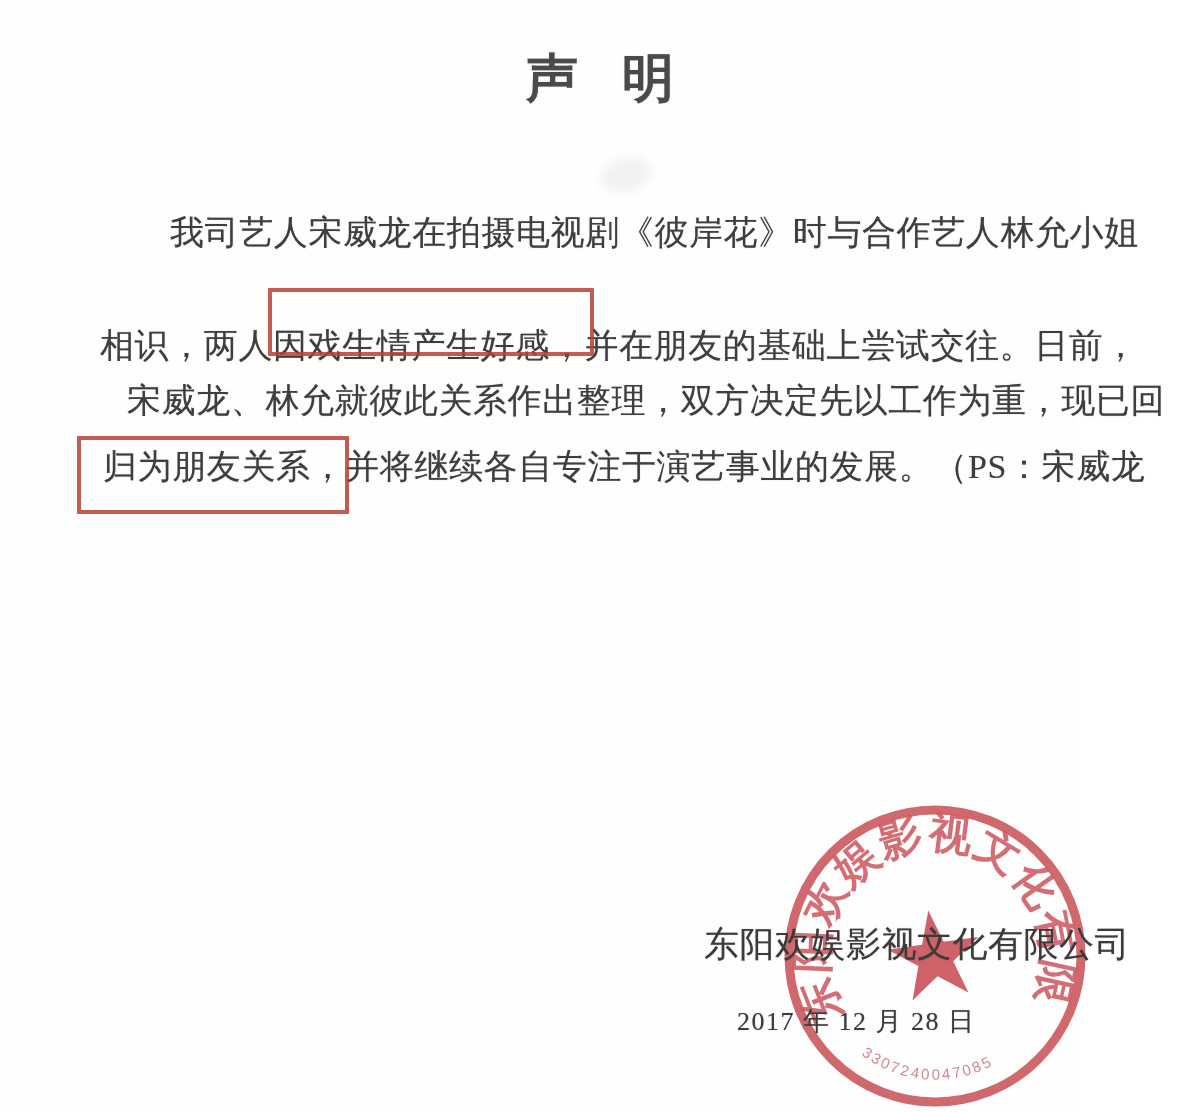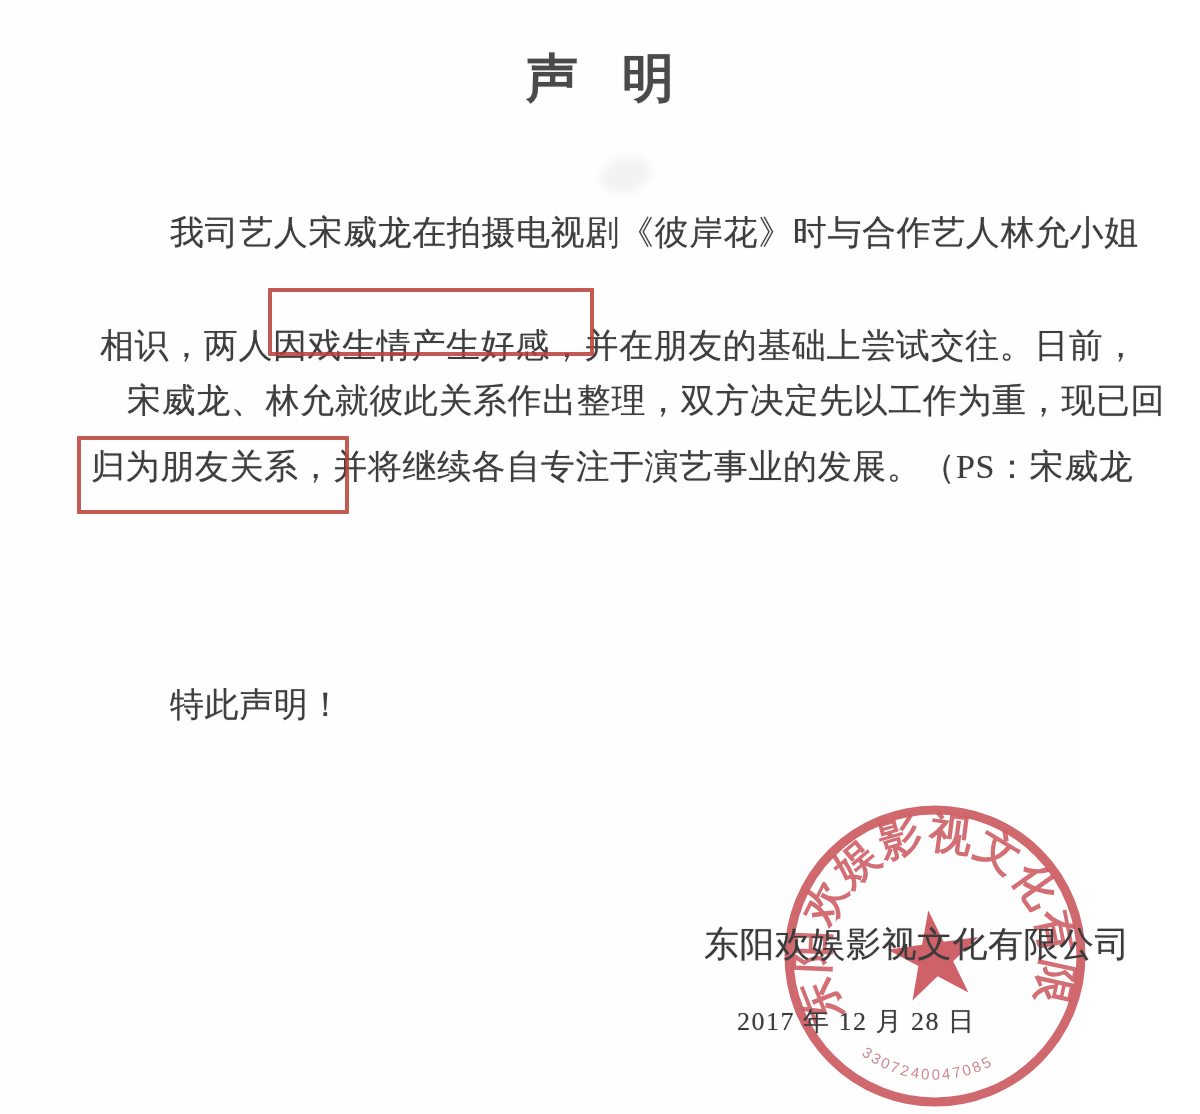--- a/index.html
+++ b/index.html
@@ -32,21 +32,21 @@
     font-size: 34px;
     letter-spacing: 0.6px;
     color: #3e3e3e;
     white-space: nowrap;
     text-shadow: 0 0 1px rgba(80,80,80,0.5);
     line-height: 1.25;
   }
   .l1 { left: 170px; top: 212px; }
   .l2 { left: 100px; top: 290px; margin-top: 35px; }
   .l3 { left: 100px; top: 380px; margin-left: 27px; }
-  .l4 { left: 91px; top: 446px; }
+  .l4 { left: 103px; top: 446px; }
   .l5 { left: 100px; top: 527px; }
   .l6 { left: 170px; top: 605px; }
   .l7 { left: 170px; top: 684px; }
   .hl-box {
     position: absolute;
     border: 4px solid rgba(186, 62, 53, 0.85);
     border-radius: 1px;
     pointer-events: none;
   }
   .hl1 { left: 268px; top: 288px; width: 318px; height: 60px; }
@@ -102,21 +102,20 @@
 <div class="page">
 
   <h1 class="doc-title">声明</h1>
 
   <div class="smudge"></div>
 
   <div class="line l1">我司艺人宋威龙在拍摄电视剧《彼岸花》时与合作艺人林允小姐</div>
   <div class="line l2">相识，两人因戏生情产生好感，并在朋友的基础上尝试交往。日前，</div>
   <div class="line l3">宋威龙、林允就彼此关系作出整理，双方决定先以工作为重，现已回</div>
   <div class="line l4">归为朋友关系，并将继续各自专注于演艺事业的发展。（PS：宋威龙</div>
-  <div class="line l7">特此声明！</div>
 
   <div class="hl-box hl1"></div>
   <div class="hl-box hl2"></div>
 
   <svg class="seal" width="330" height="311" viewBox="0 0 330 311">
     <defs>
       <path id="ringTextPath" d="M 71.5 215 A 108 108 0 1 1 248.5 215" fill="none"></path>
       <path id="serialPath" d="M 84.6 250.5 A 122 122 0 0 0 235.4 250.5" fill="none"></path>
     </defs>
     <circle cx="160" cy="153" r="146" fill="none" stroke="rgba(198,72,78,0.88)" stroke-width="9"></circle>

